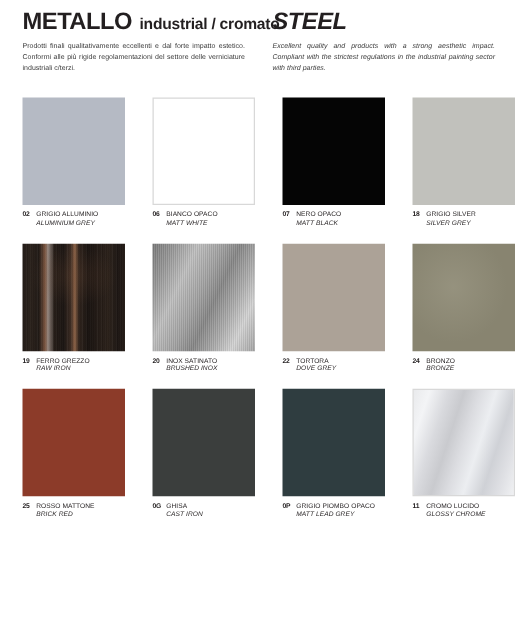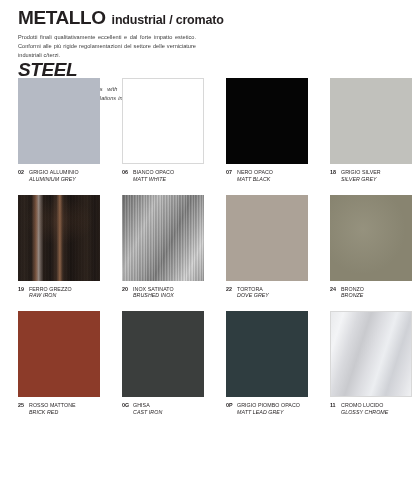--- a/index.html
+++ b/index.html
@@ -14,21 +14,20 @@
     color: #231f20;
     overflow: hidden;
     position: relative;
   }
 
   
   .header {
     display: flex;
     padding: 8px 8px 0 8px;
     box-sizing: border-box;
-    flex-direction: column;
   }
   .header-col {
     width: 200px;
     padding-right: 8px;
     box-sizing: border-box;
   }
   .title-line {
     display: flex;
     align-items: baseline;
     white-space: nowrap;

